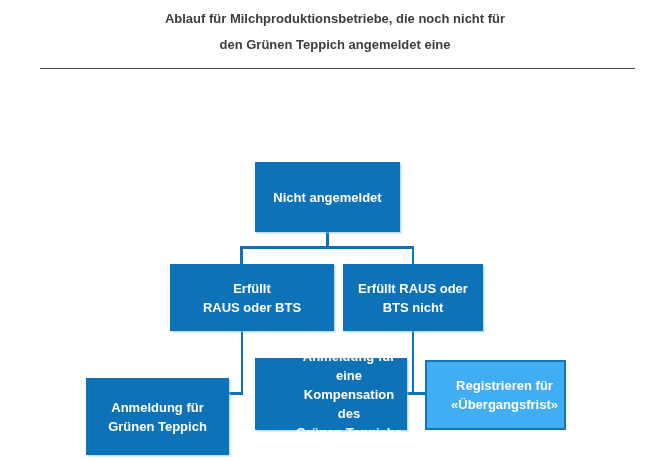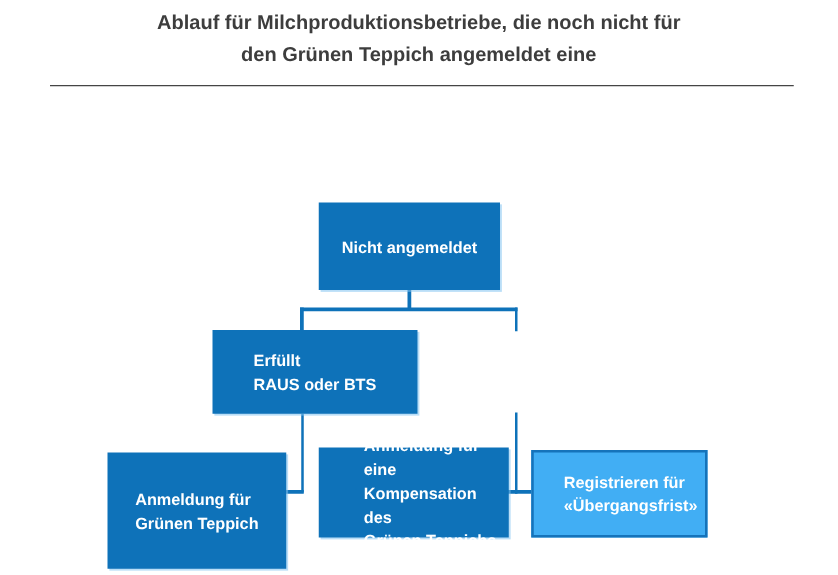--- a/index.html
+++ b/index.html
@@ -2,40 +2,40 @@
 <html><head>
 <meta charset="utf-8">
 <style>
   html,body{margin:0;padding:0;background:#fff;}
   .canvas{
     position:relative;width:670px;height:460px;background:#ffffff;overflow:hidden;
     font-family:"Liberation Sans",sans-serif;
   }
   .title{
     position:absolute;left:0;right:0;top:6px;text-align:center;
-    font-size:16px;line-height:26px;font-weight:bold;color:#3d3d3d;
+    font-size:13px;line-height:26px;font-weight:bold;color:#3d3d3d;
   }
   .rule{
     position:absolute;left:40px;top:68px;width:595px;height:1px;background:#454545;
   }
   .node{
     position:absolute;box-sizing:border-box;background:#0e72b9;color:#ffffff;
-    display:flex;align-items:center;justify-content:center;text-align:left;
+    display:flex;align-items:center;justify-content:center;text-align:center;
     font-size:13px;line-height:19px;font-weight:bold;white-space:pre-line;
     box-shadow:1.5px 1.5px 0 rgba(130,195,240,.55);
   }
   .node.highlight{
     background:#41aef4;border:2.5px solid #1573ba;box-shadow:none;padding-left:18px;
   }
   .line{position:absolute;background:#0e72b9;}
   
   .n1{left:255px;top:162px;width:145px;height:70px;}
   .n2{left:170px;top:264px;width:164px;height:67px;}
   .n3{left:343px;top:264px;width:140px;height:67px;}
-  .n4{left:86px; top:362px;width:143px;height:93px;}
+  .n4{left:86px; top:378px;width:143px;height:77px;}
   .n5{left:255px;top:358px;width:152px;height:72px;padding-left:36px;}
   .n6{left:425px;top:360px;width:141px;height:70px;}
   
   .c1{left:326px;  top:232px;width:2.5px;height:15px;}
   .c2{left:240px;  top:246px;width:174px;height:2.5px;}
   .c3{left:240px;  top:246px;width:2.5px;height:19px;}
   .c4{left:411.5px;top:246px;width:2.5px;height:19px;}
   .c5{left:240.5px;top:331px;width:2.5px;height:63px;}
   .c6{left:229px;  top:392px;width:14px; height:2.5px;}
   .c7{left:411.5px;top:330px;width:2.5px;height:64.5px;}
@@ -62,20 +62,24 @@
   <div class="line c7"></div>
   <div class="line c8"></div>
 
   <div class="node n1">
     <span>Nicht angemeldet</span>
   </div>
   <div class="node n2">
     <span>Erfüllt
 RAUS oder BTS</span>
   </div>
+  <div class="node n3">
+    <span>Erfüllt RAUS oder
+BTS nicht</span>
+  </div>
   <div class="node n4">
     <span>Anmeldung für
 Grünen Teppich</span>
   </div>
   <div class="node n5">
     <span>Anmeldung für eine
 Kompensation des
 Grünen Teppichs</span>
   </div>
   <div class="node n6 highlight">

